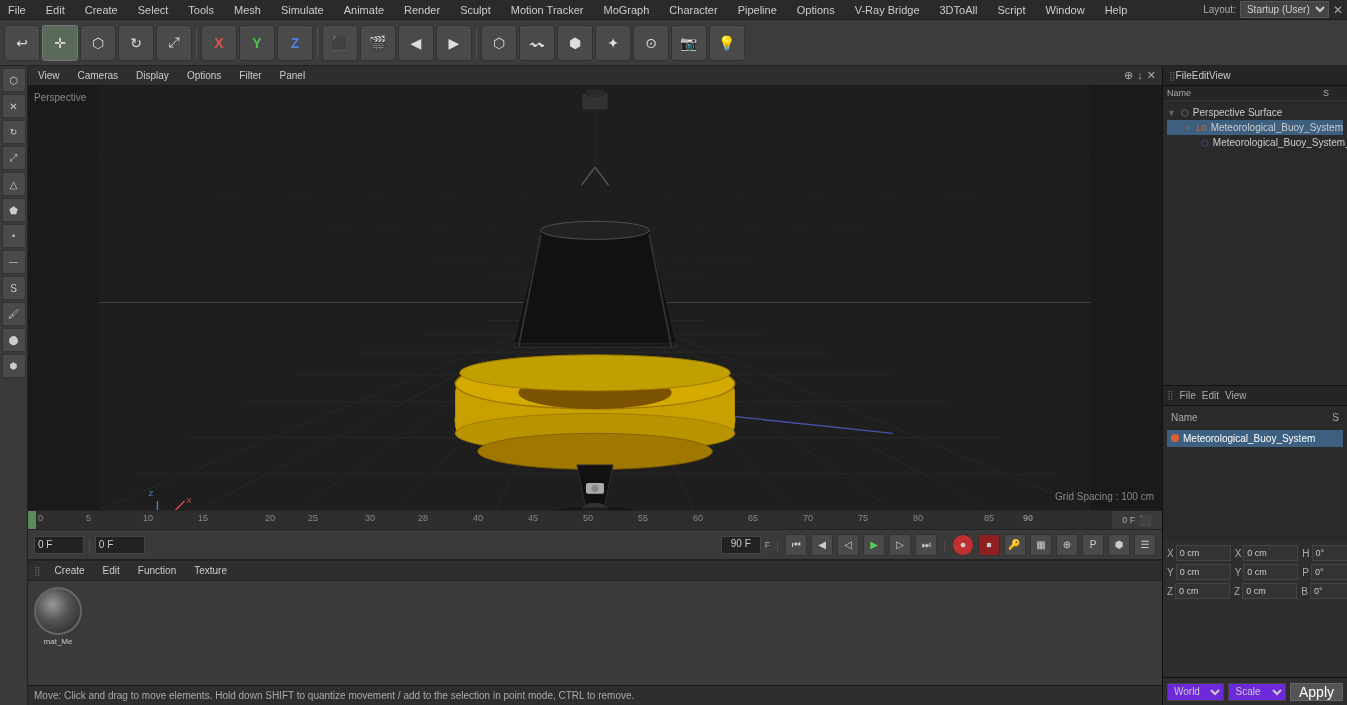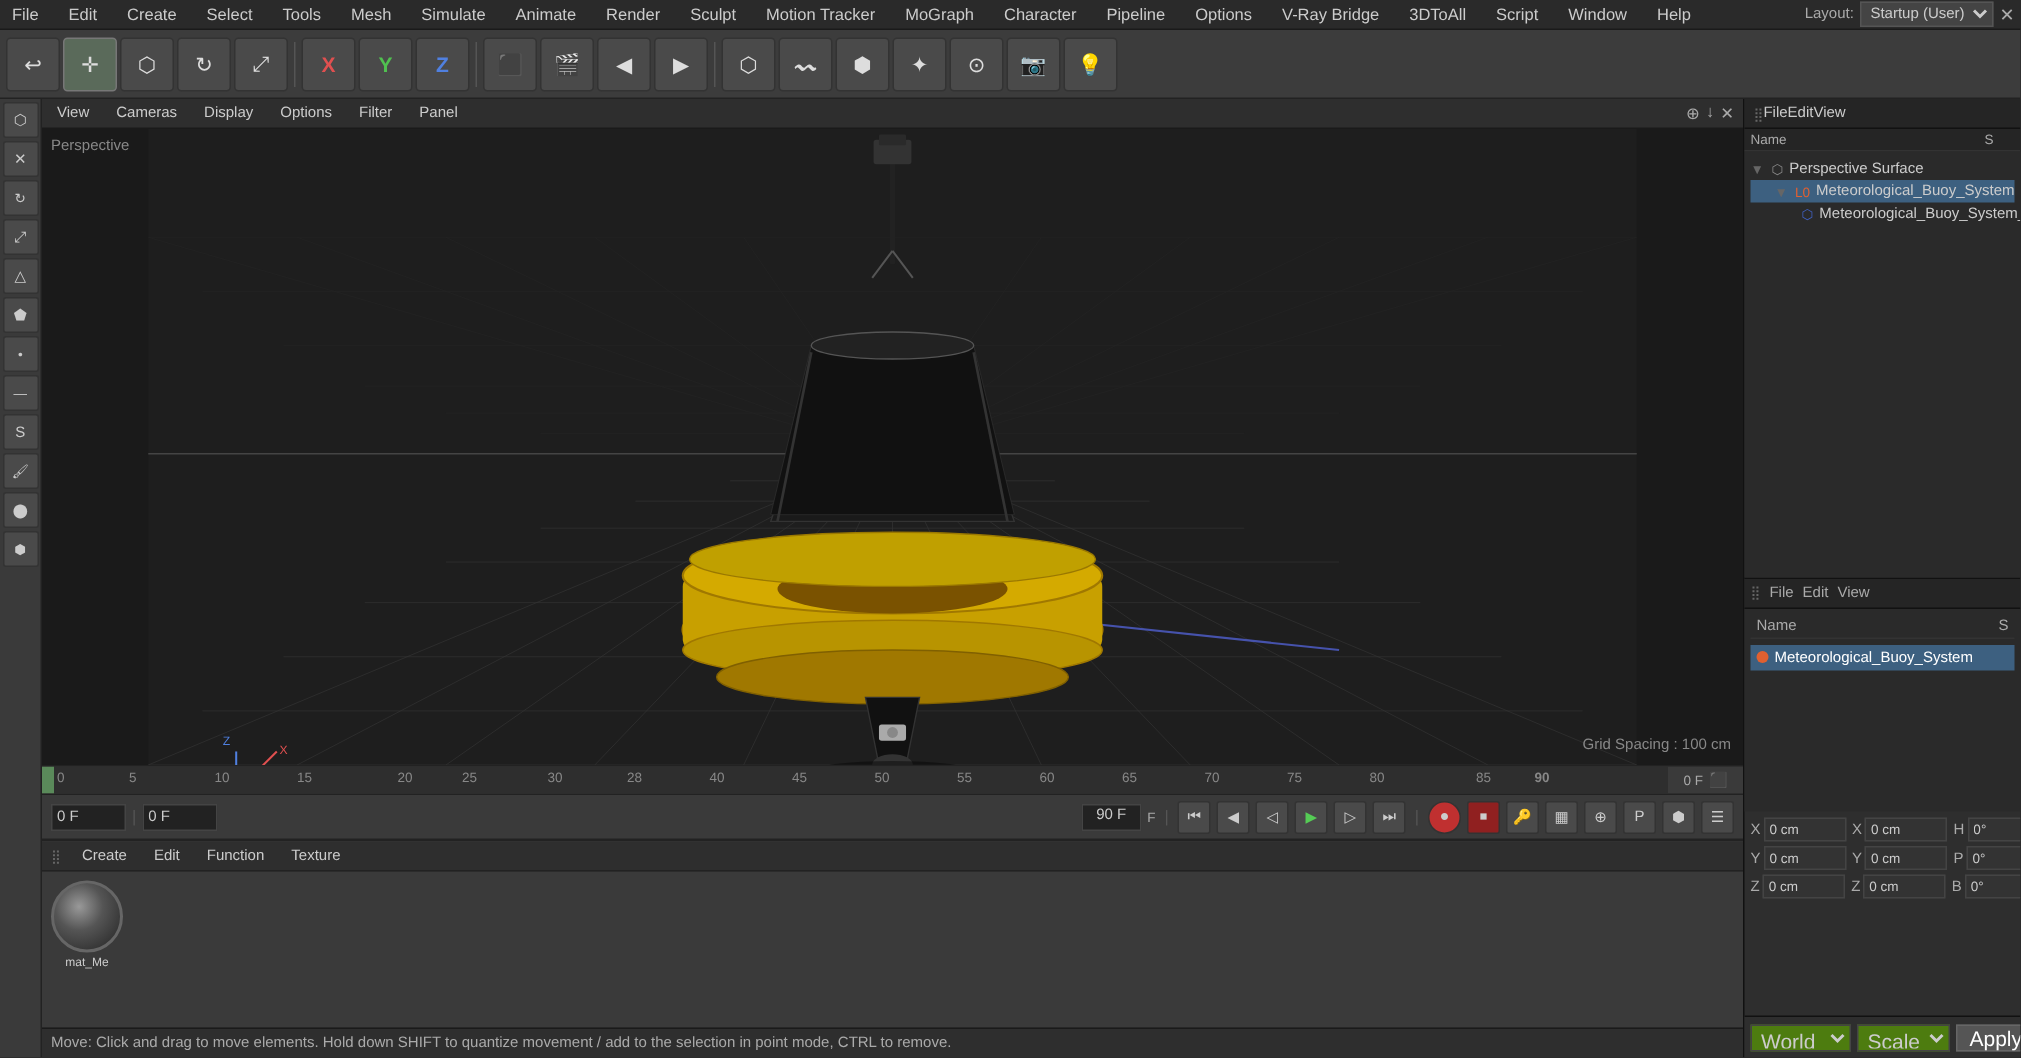--- a/index.html
+++ b/index.html
@@ -80,21 +80,21 @@
     #right-bottom-header { height: 20px; background: #252525; display: flex; align-items: center; padding: 0 4px; gap: 6px; border-bottom: 1px solid #111; }
     .attr-header-btn { color: #aaa; font-size: 10px; cursor: pointer; }
     #attr-content { flex: 1; background: #2a2a2a; padding: 4px; overflow: hidden; }
     #attr-header-row { display: flex; align-items: center; justify-content: space-between; padding: 2px 4px; border-bottom: 1px solid #333; margin-bottom: 4px; }
     .attr-col-header { font-size: 10px; color: #aaa; }
     .attr-field-row { display: flex; align-items: center; gap: 2px; margin-bottom: 3px; }
     .axis-label { font-size: 10px; color: #aaa; width: 10px; }
     .coord-input { width: 55px; height: 16px; background: #333; border: 1px solid #444; color: #ccc; font-size: 9px; padding: 1px 3px; }
     .coord-label { font-size: 10px; color: #aaa; width: 10px; }
     #attr-bottom { height: 28px; background: #2e2e2e; display: flex; align-items: center; padding: 0 4px; gap: 4px; border-top: 1px solid #111; }
-    .coord-dropdown { height: 18px; background: #4d7c0f; border: 1px solid #444; color: #ccc; font-size: 14px; padding: 1px 2px; flex: 1; }
+    .coord-dropdown { height: 18px; background: #6d28d9; border: 1px solid #444; color: #ccc; font-size: 10px; padding: 1px 2px; flex: 1; }
     .apply-btn { height: 18px; background: #555; border: 1px solid #666; color: #fff; font-size: 14px; padding: 0 8px; cursor: pointer; }
 
     
     .tree-item.selected { background: #3d6080; }
 
     
     #buoy-display { position: absolute; top: 0; left: 0; width: 100%; height: 100%; }
 
     
     .frame-val { width: 40px; height: 18px; background: #222; border: 1px solid #444; color: #ccc; font-size: 10px; padding: 1px 3px; text-align: center; }

